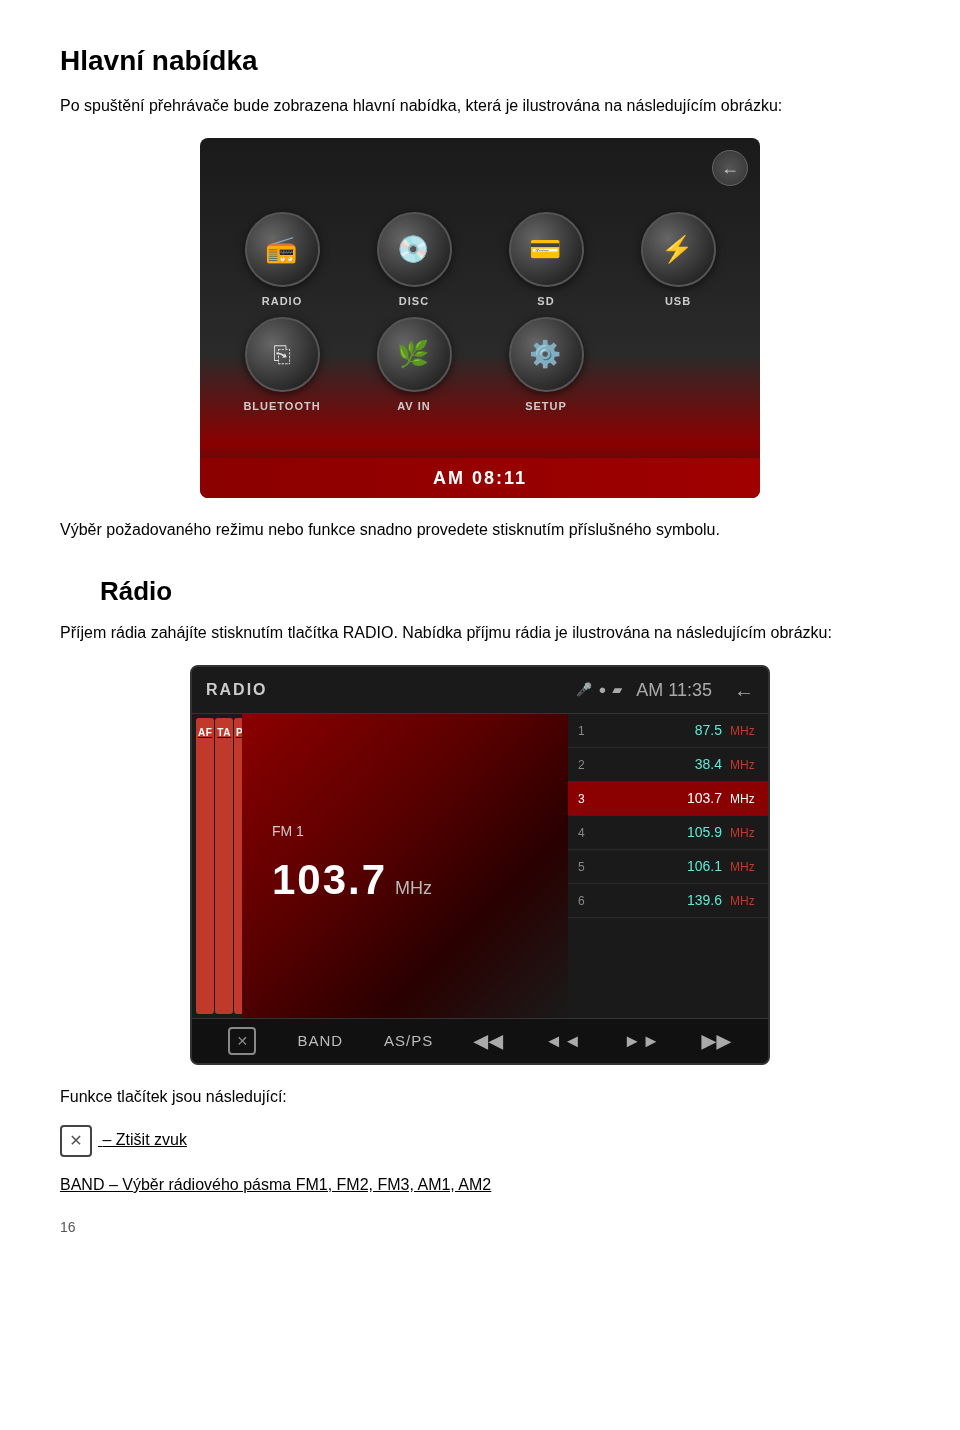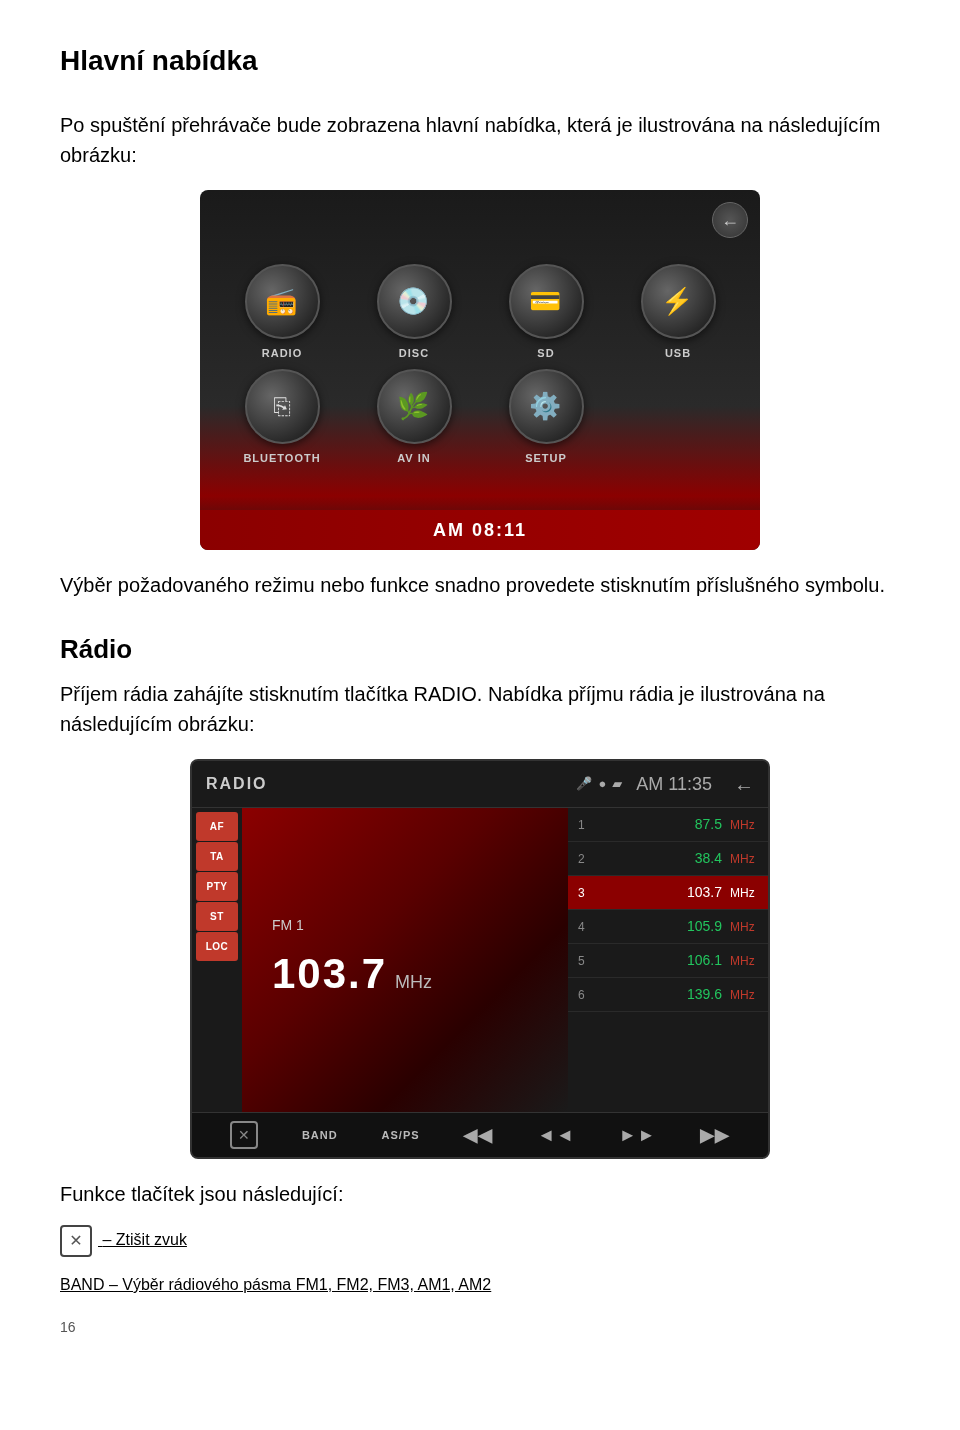--- a/index.html
+++ b/index.html
@@ -9,31 +9,32 @@
       background: #fff;
       color: #000;
       width: 960px;
       min-height: 1430px;
       padding: 40px 60px;
       line-height: 1.5;
     }
     h1 {
       font-size: 28px;
       font-weight: bold;
-      margin-bottom: 28px;
+      margin-bottom: 12px;
     }
     h2 {
       font-size: 26px;
       font-weight: bold;
       margin-bottom: 10px;
       margin-top: 30px;
+      margin-left: 40px;
     }
     p {
       margin-bottom: 16px;
-      font-size: 20px;
+      font-size: 16px;
     }
     .image-container {
       display: flex;
       justify-content: center;
       margin: 20px 0;
     }
     
     .main-menu-screen {
       width: 560px;
       height: 360px;
@@ -156,23 +157,24 @@
       margin-left: 10px;
     }
     .radio-body {
       display: flex;
       flex: 1;
     }
     .radio-left-buttons {
       width: 50px;
       background: #1a1a1a;
       display: flex;
-      flex-direction: column;
+      flex-direction: row;
       padding: 4px;
       gap: 1px;
+      text-decoration: underline;
     }
     .radio-side-btn {
       background: #c0392b;
       color: #fff;
       font-size: 10px;
       font-weight: bold;
       text-align: center;
       padding: 7px 2px;
       border-radius: 3px;
       letter-spacing: 0.5px;
@@ -218,21 +220,21 @@
     }
     .preset-row.active {
       background: #8b0000;
     }
     .preset-num {
       color: #888;
       font-size: 12px;
       width: 12px;
     }
     .preset-freq {
-      color: #22c55e;
+      color: #5eead4;
       font-size: 14px;
       flex: 1;
       text-align: right;
     }
     .preset-unit {
       color: #c0392b;
       font-size: 12px;
       width: 28px;
     }
     .preset-row.active .preset-freq {
@@ -250,23 +252,23 @@
       border-top: 1px solid #333;
     }
     .radio-footer-btn {
       color: #aaa;
       font-size: 18px;
       font-weight: bold;
       letter-spacing: 1px;
     }
     .radio-footer-text {
       color: #bbb;
-      font-size: 11px;
+      font-size: 15px;
       letter-spacing: 1px;
-      font-weight: bold;
+      font-weight: normal;
     }
     .mute-icon {
       width: 28px;
       height: 28px;
       border: 2px solid #888;
       border-radius: 4px;
       display: flex;
       align-items: center;
       justify-content: center;
       color: #888;

